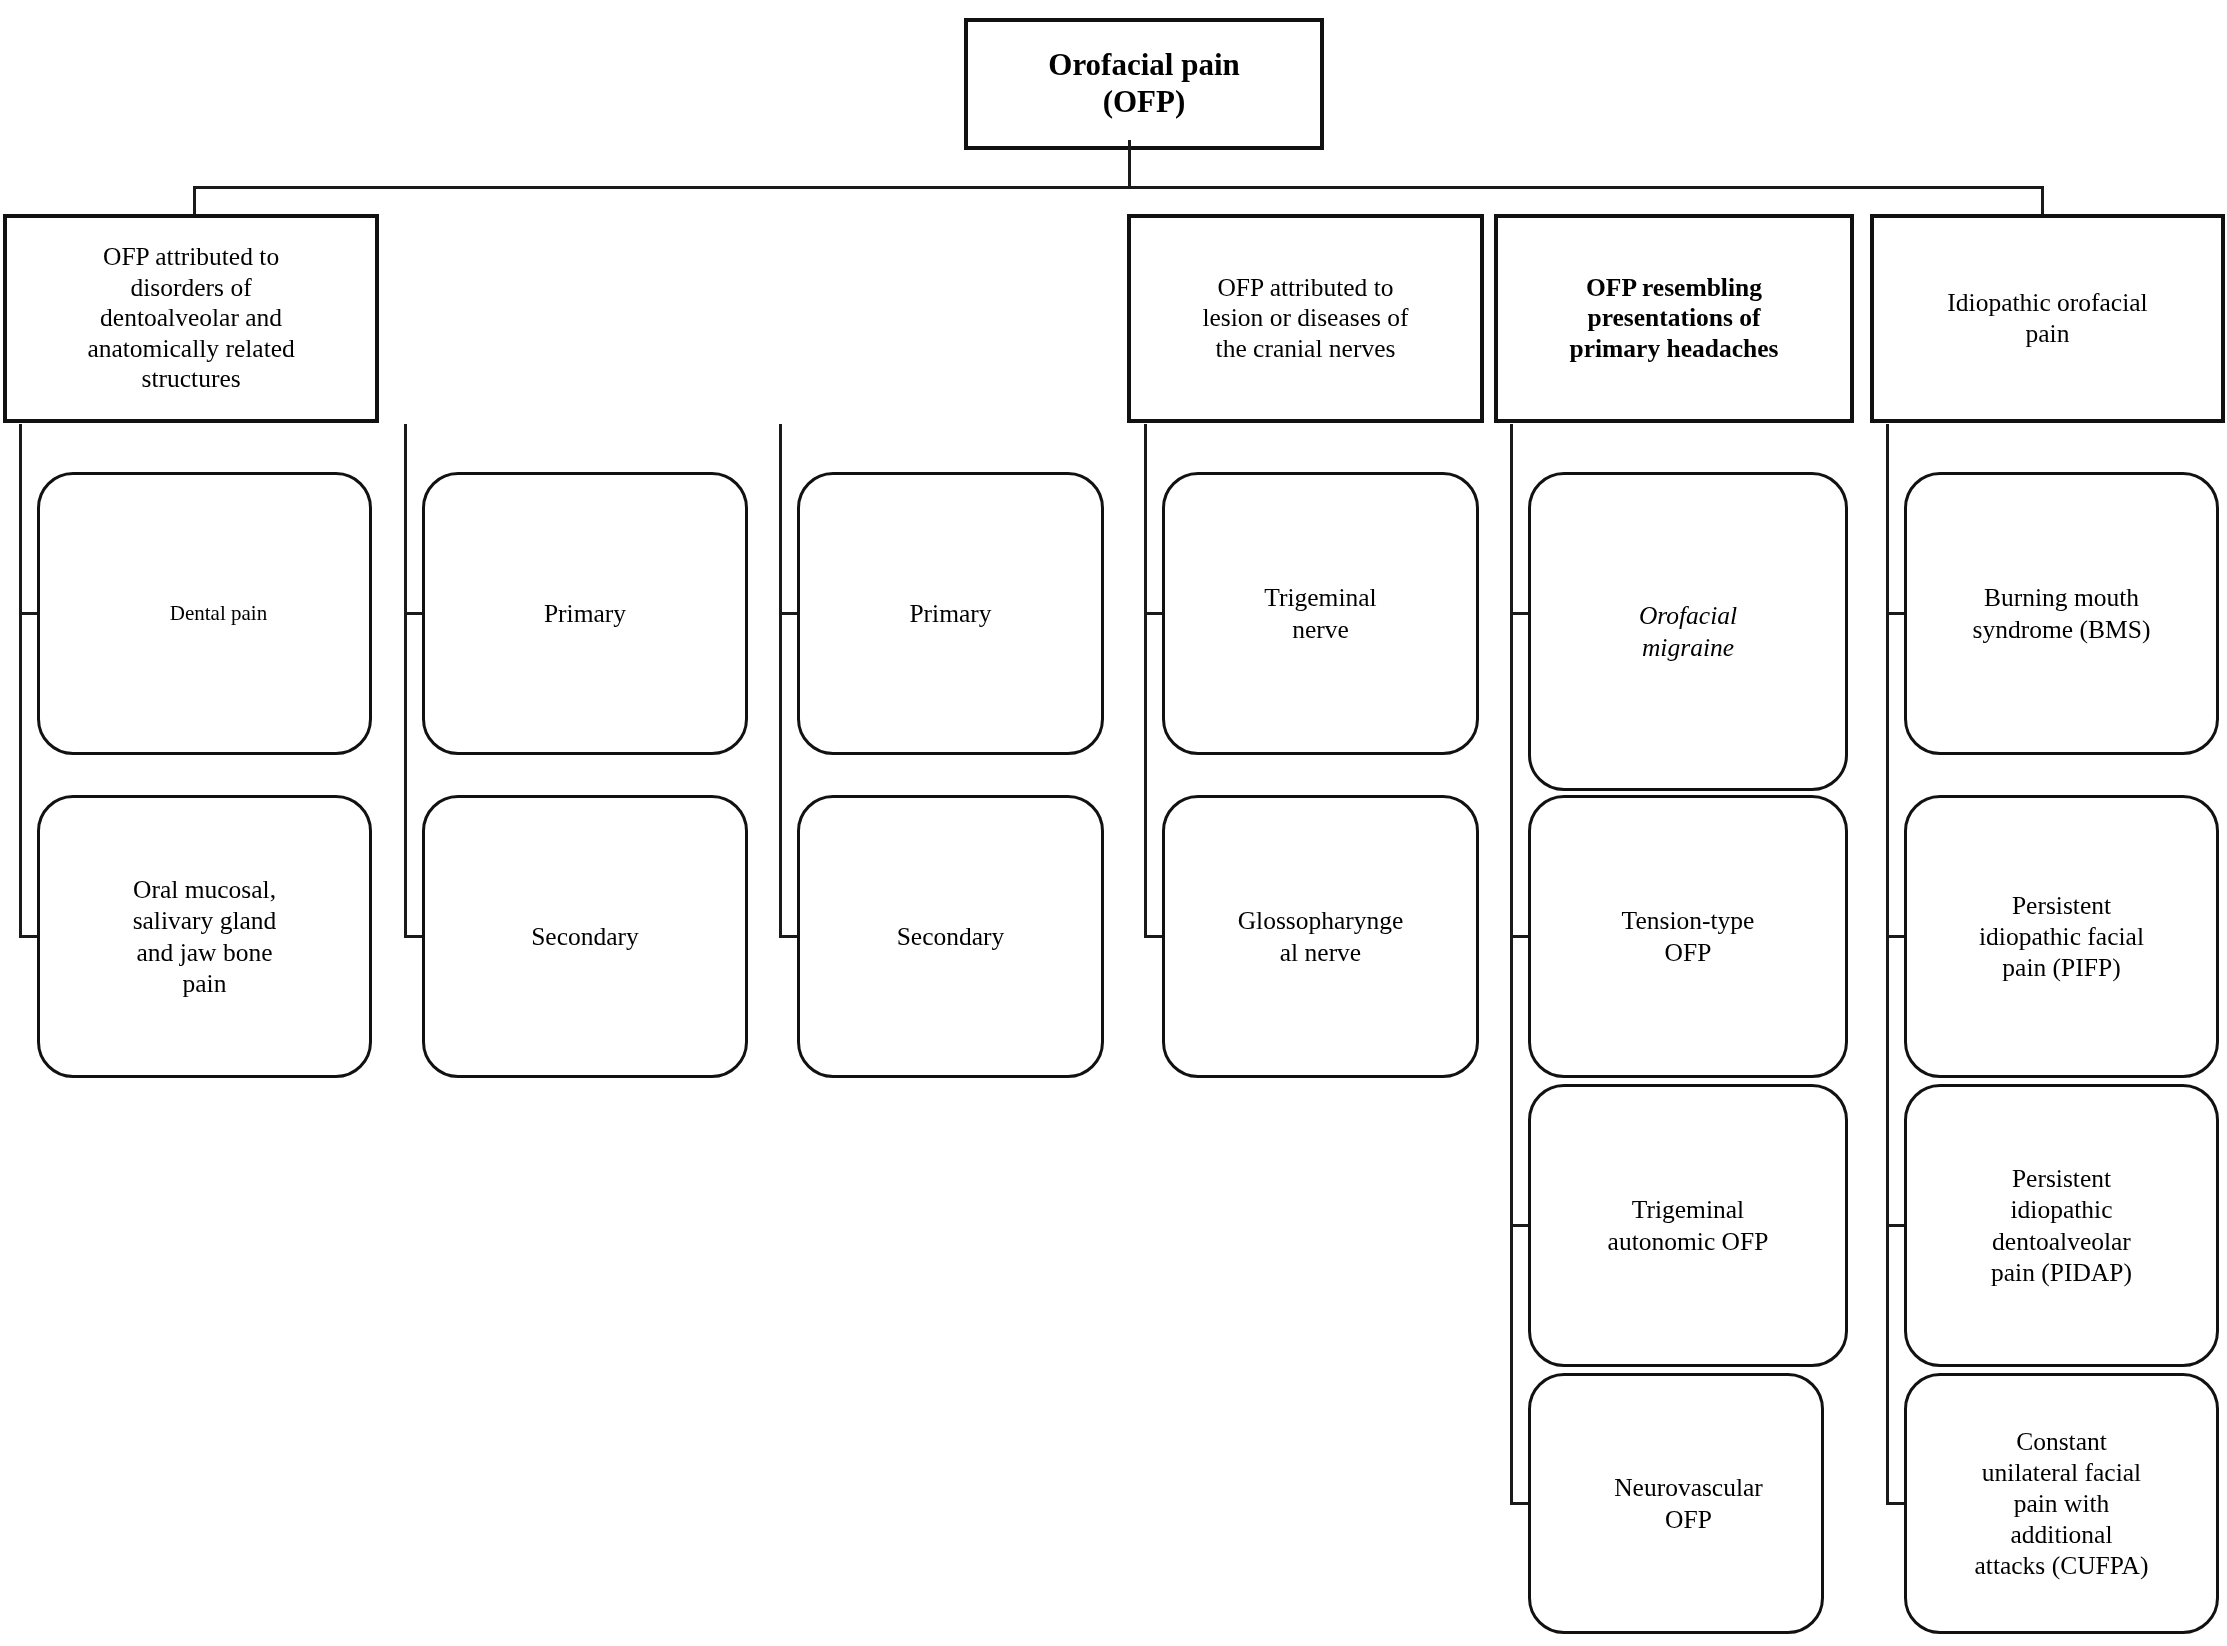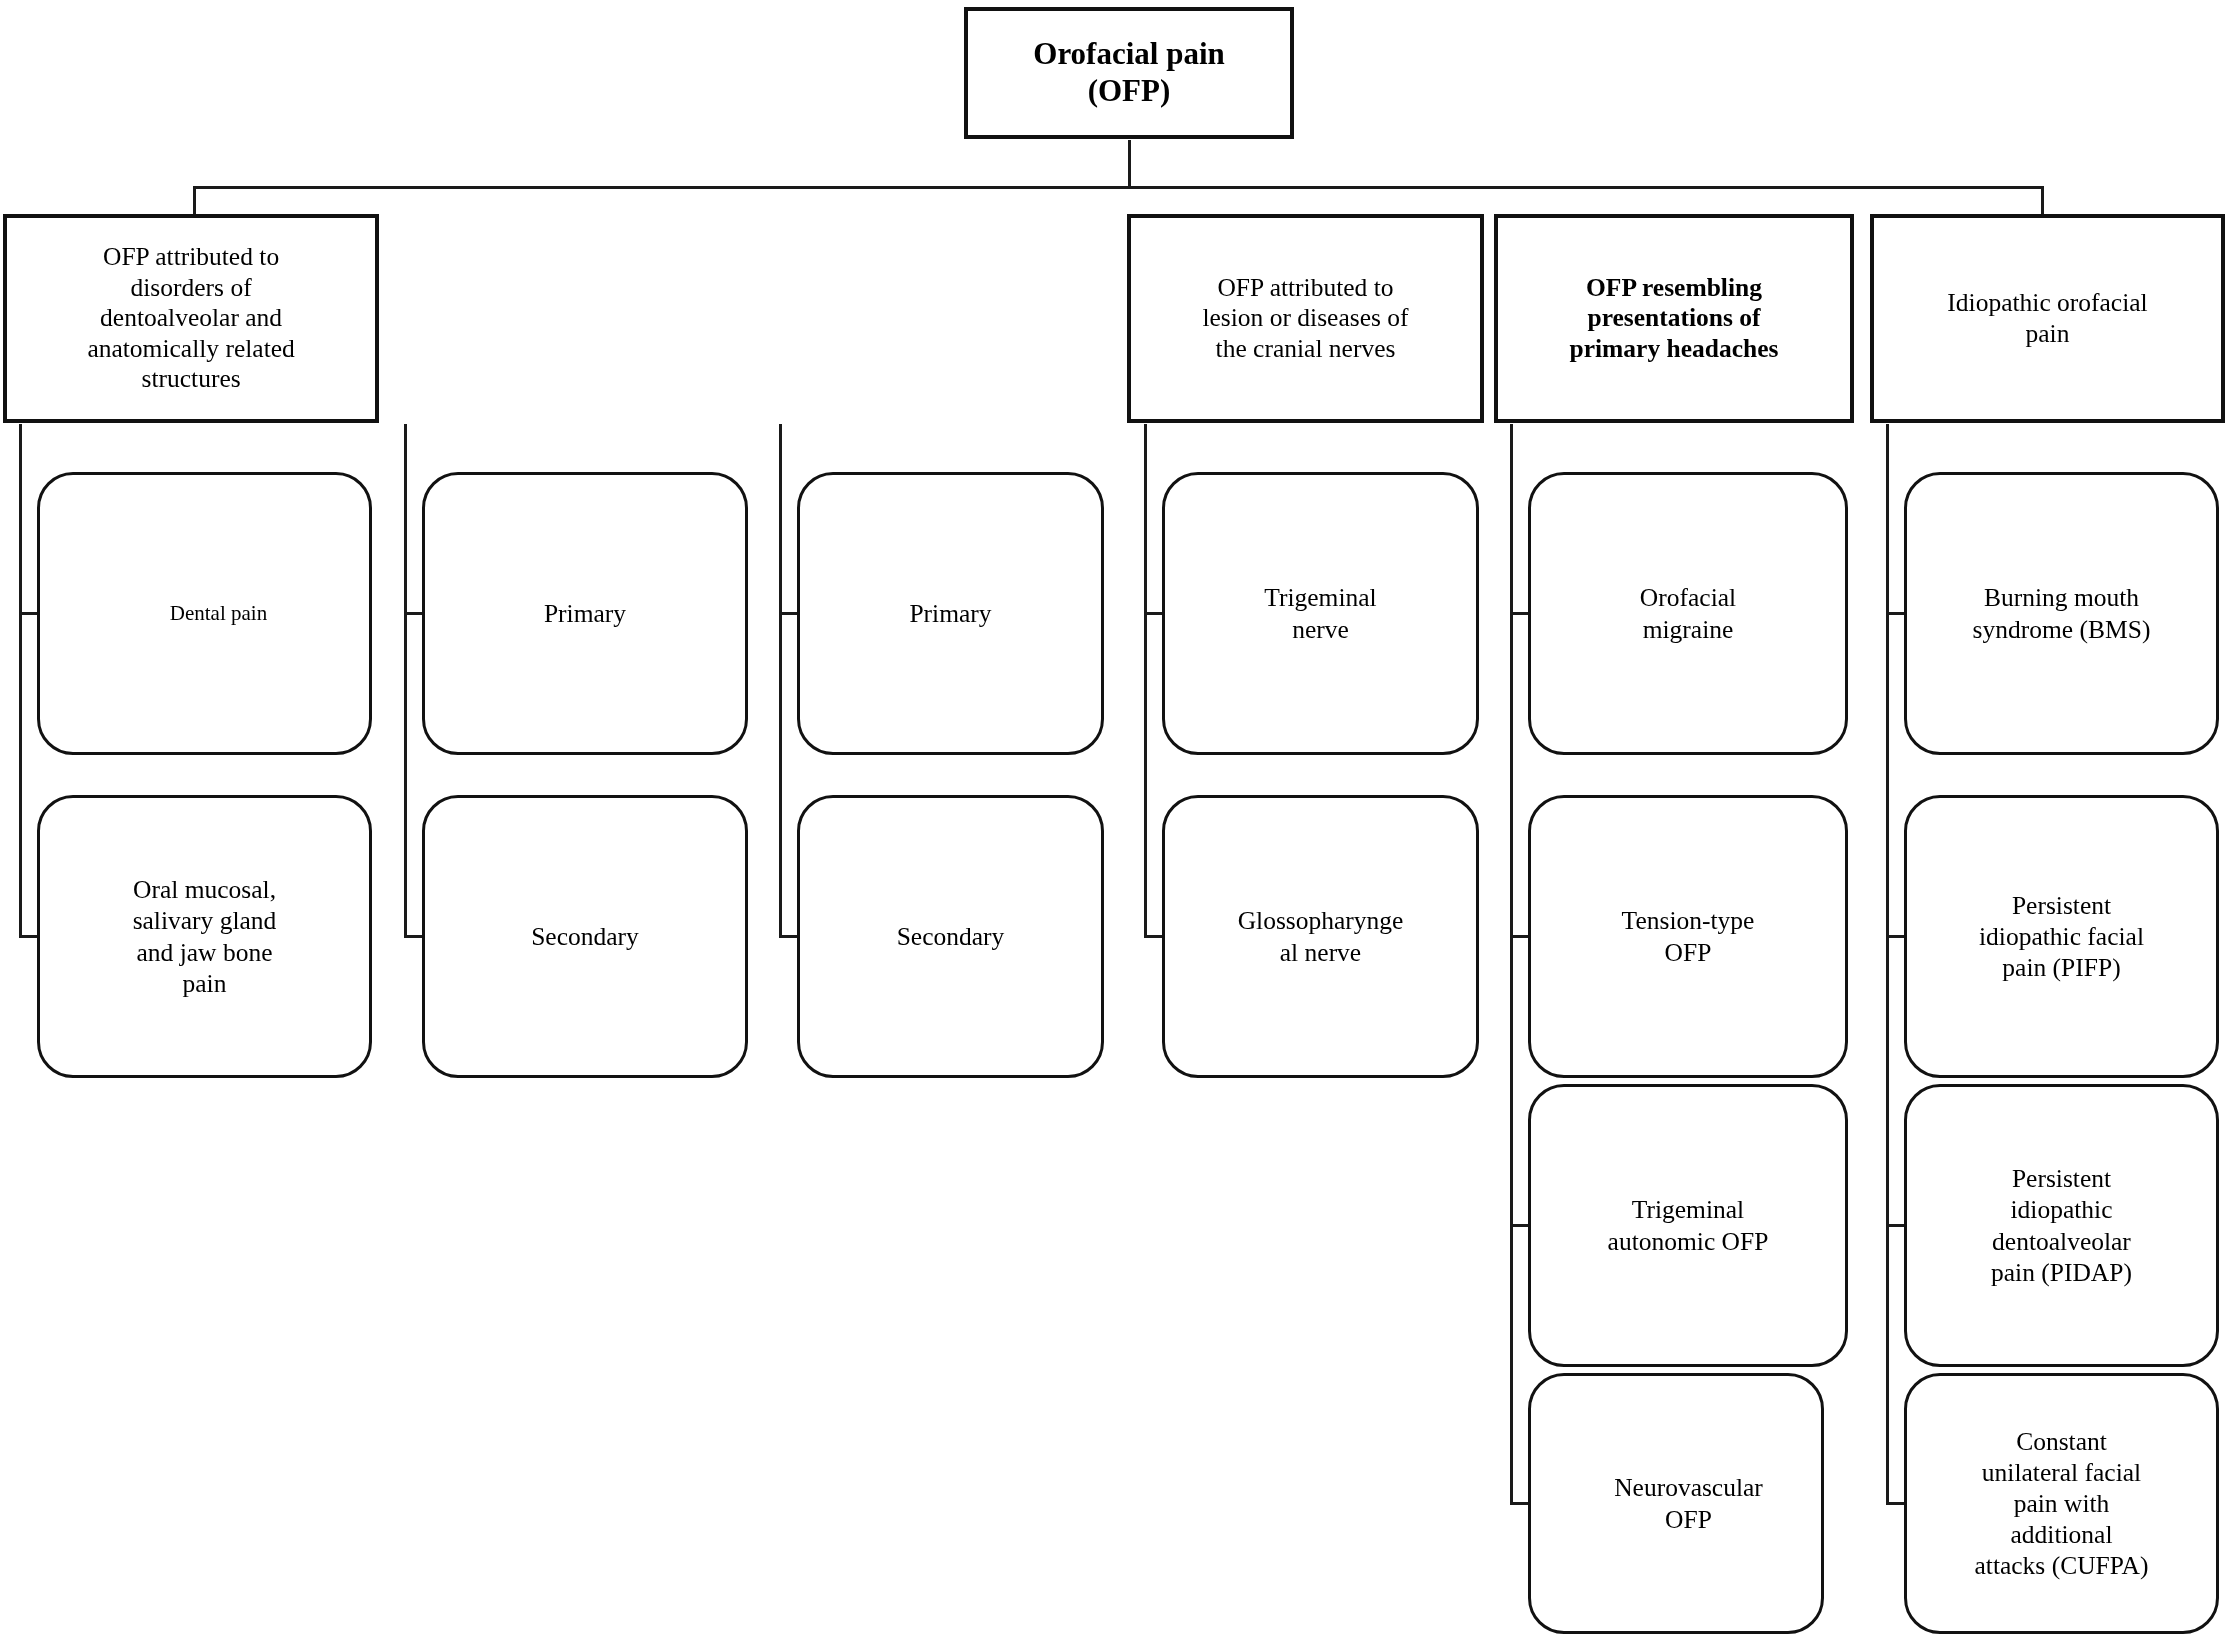--- a/index.html
+++ b/index.html
@@ -63,21 +63,21 @@
     line-height:1.22;
     padding:0 10px;
   }
 
   .txt{display:block;white-space:pre-line;}
 </style>
 </head>
 <body>
 
 <div id="stage">
-    <div class="root-node" style="font-size: 31px; left: 964px; top: 7px; width: 330px; height: 132px;">
+    <div class="root-node" style="font-size: 31px; left: 964px; top: 18px; width: 360px; height: 132px;">
       <span class="txt">Orofacial pain
 (OFP)</span>
     </div>
     <div class="conn v" style="left: 1128px; top: 140px; height: 48px;"></div>
     <div class="conn h" style="left: 193px; top: 186px; width: 1848px;"></div>
     <div class="conn v" style="left: 193px; top: 186px; height: 28px;"></div>
     <div class="conn v" style="left: 2041px; top: 186px; height: 28px;"></div>
     <div class="cat-box" style="font-size: 25.5px; left: 3.1px; top: 214px; width: 376px; height: 209px;">
       <span class="txt">OFP attributed to
 disorders of
@@ -131,21 +131,21 @@
       <span class="txt">Glossopharynge
 al nerve</span>
     </div>
     <div class="cat-box" style="font-size: 25.5px; left: 1494px; top: 214px; width: 360px; height: 209px; font-weight: bold;">
       <span class="txt">OFP resembling
 presentations of
 primary headaches</span>
     </div>
     <div class="conn v" style="left: 1510px; top: 424px; height: 1080px;"></div>
     <div class="conn h" style="left: 1510px; top: 612px; width: 18px;"></div>
-    <div class="leaf-box" style="font-size: 25.5px; left: 1528px; top: 472px; width: 320px; height: 283px;">
+    <div class="leaf-box" style="font-size: 25.5px; left: 1528px; top: 472px; width: 320px; height: 319px; font-style: italic;">
       <span class="txt">Orofacial
 migraine</span>
     </div>
     <div class="conn h" style="left: 1510px; top: 935px; width: 18px;"></div>
     <div class="leaf-box" style="font-size: 25.5px; left: 1528px; top: 795px; width: 320px; height: 283px;">
       <span class="txt">Tension-type
 OFP</span>
     </div>
     <div class="conn h" style="left: 1510px; top: 1224px; width: 18px;"></div>
     <div class="leaf-box" style="font-size: 25.5px; left: 1528px; top: 1084px; width: 320px; height: 283px;">

